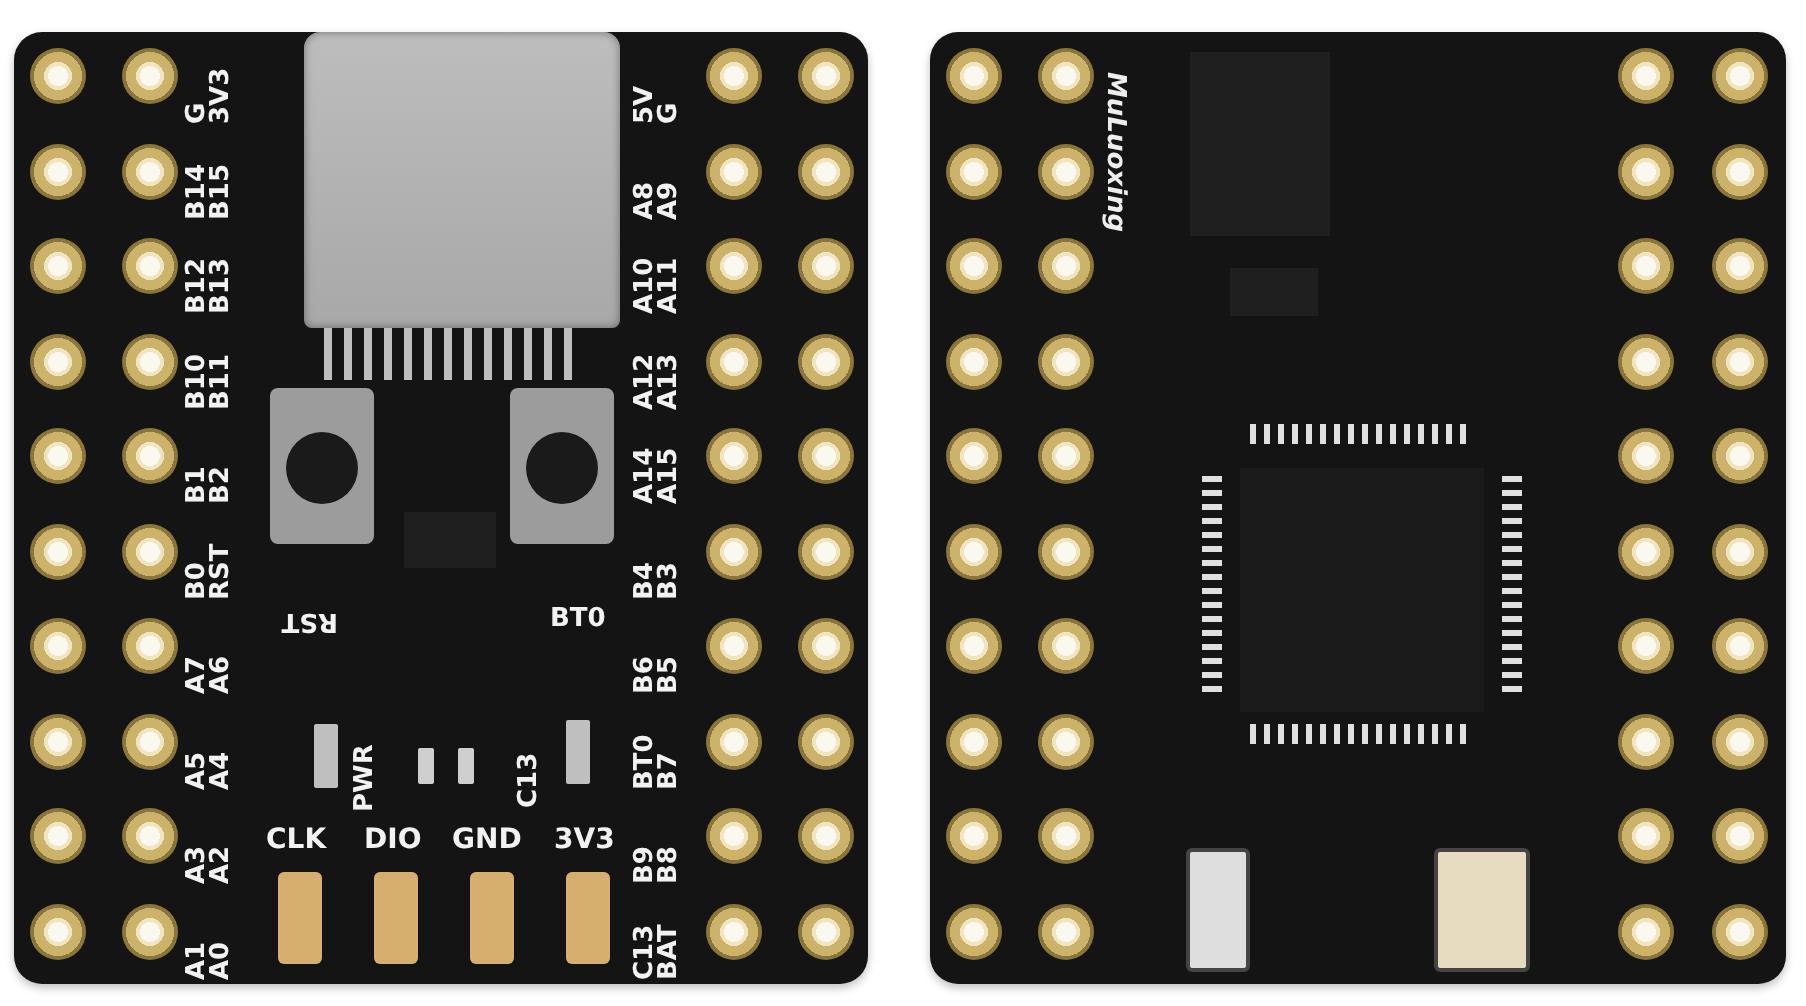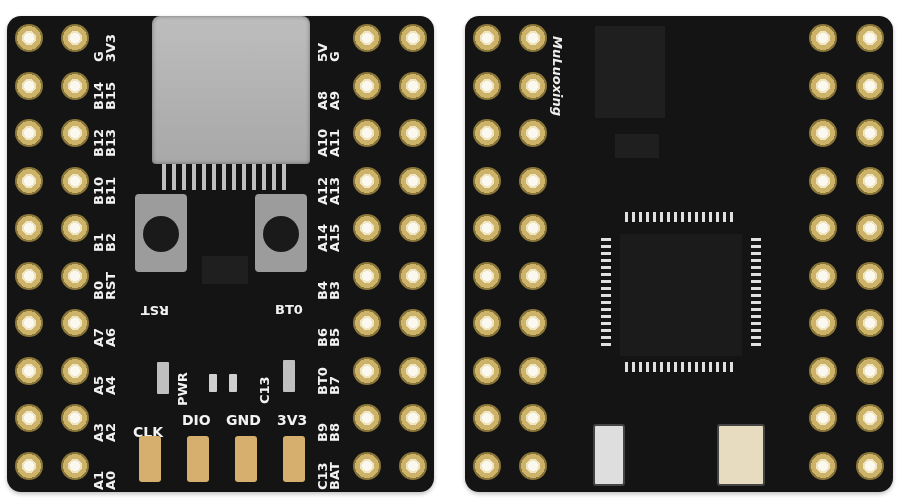--- a/index.html
+++ b/index.html
@@ -46,21 +46,21 @@
   <div class="lbl" style="left:162px;top:300px;transform:rotate(180deg);">RST</div>
   <div class="lbl" style="left:268px;top:288px;">BT0</div>
 
   <div class="smd" style="left:150px;top:346px;width:12px;height:32px;background:#bfbfbf;"></div>
   <div class="smd" style="left:276px;top:344px;width:12px;height:32px;background:#bfbfbf;"></div>
   <div class="smd" style="left:202px;top:358px;width:8px;height:18px;"></div>
   <div class="smd" style="left:222px;top:358px;width:8px;height:18px;"></div>
   <div class="lbl" style="left:170px;top:390px;transform:rotate(-90deg);">PWR</div>
   <div class="lbl" style="left:252px;top:388px;transform:rotate(-90deg);">C13</div>
 
-  <div class="swd-lbl" style="left:126px;top:408px;">CLK</div>
+  <div class="swd-lbl" style="left:126px;top:396px;">CLK</div>
   <div class="swd-lbl" style="left:175px;top:396px;">DIO</div>
   <div class="swd-lbl" style="left:219px;top:396px;">GND</div>
   <div class="swd-lbl" style="left:270px;top:396px;">3V3</div>
   <div class="swd" style="left:132px;top:420px;"></div>
   <div class="swd" style="left:180px;top:420px;"></div>
   <div class="swd" style="left:228px;top:420px;"></div>
   <div class="swd" style="left:276px;top:420px;"></div>
 
   <div id="front-pads">
       <div class="pad" style="left: 22px; top: 22px;"></div>

